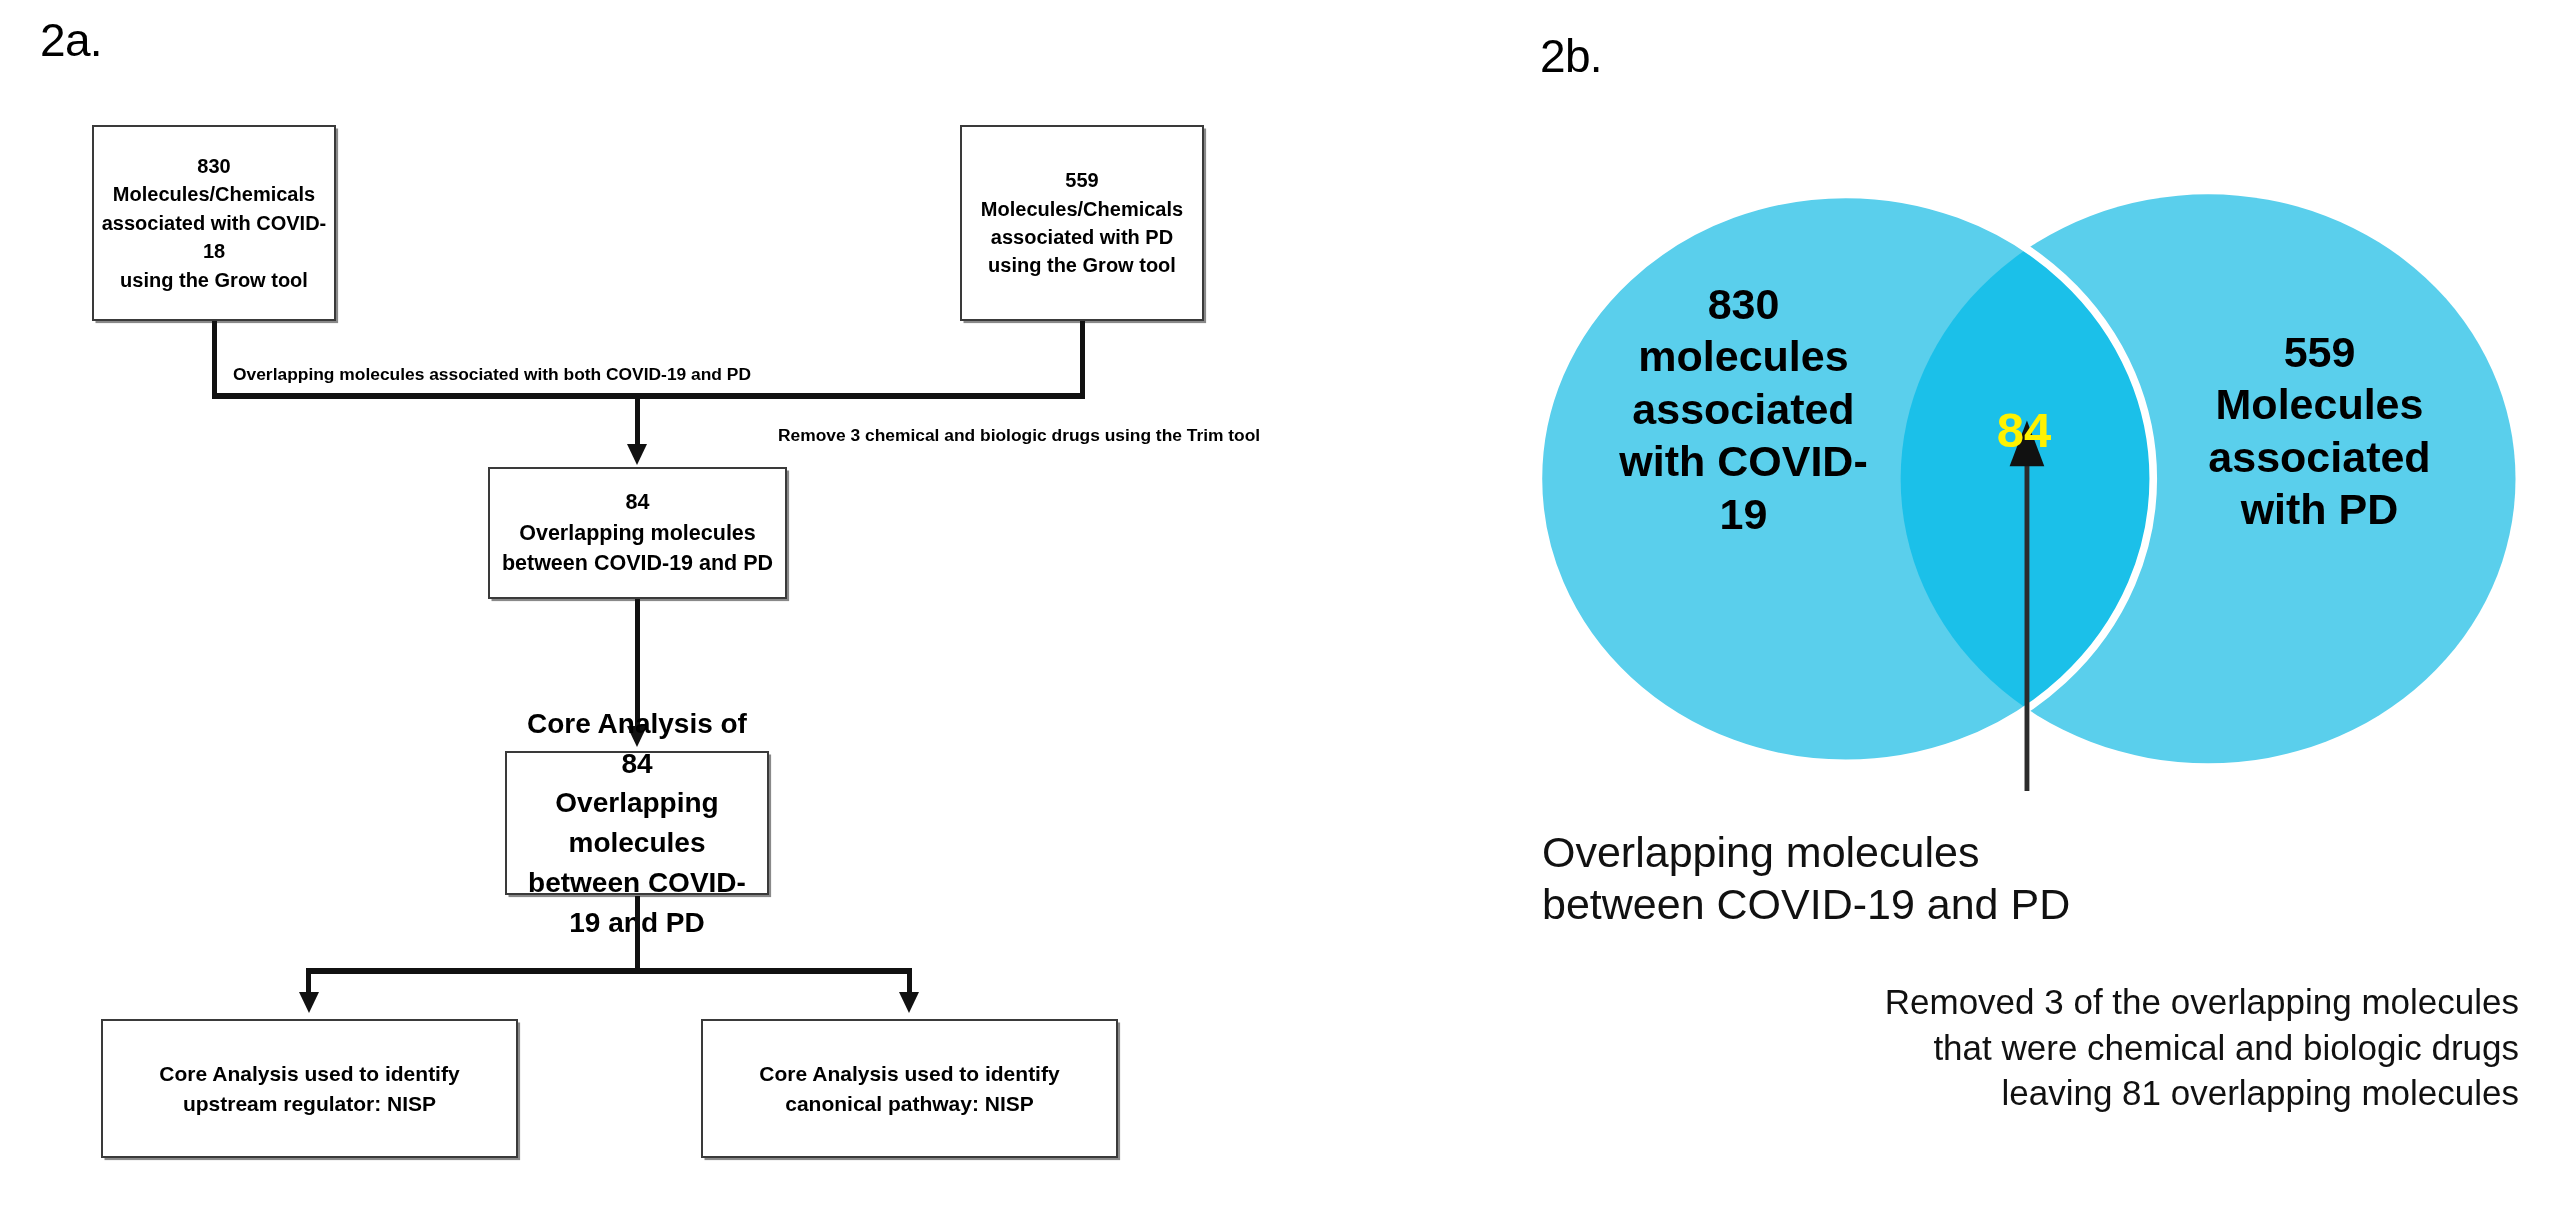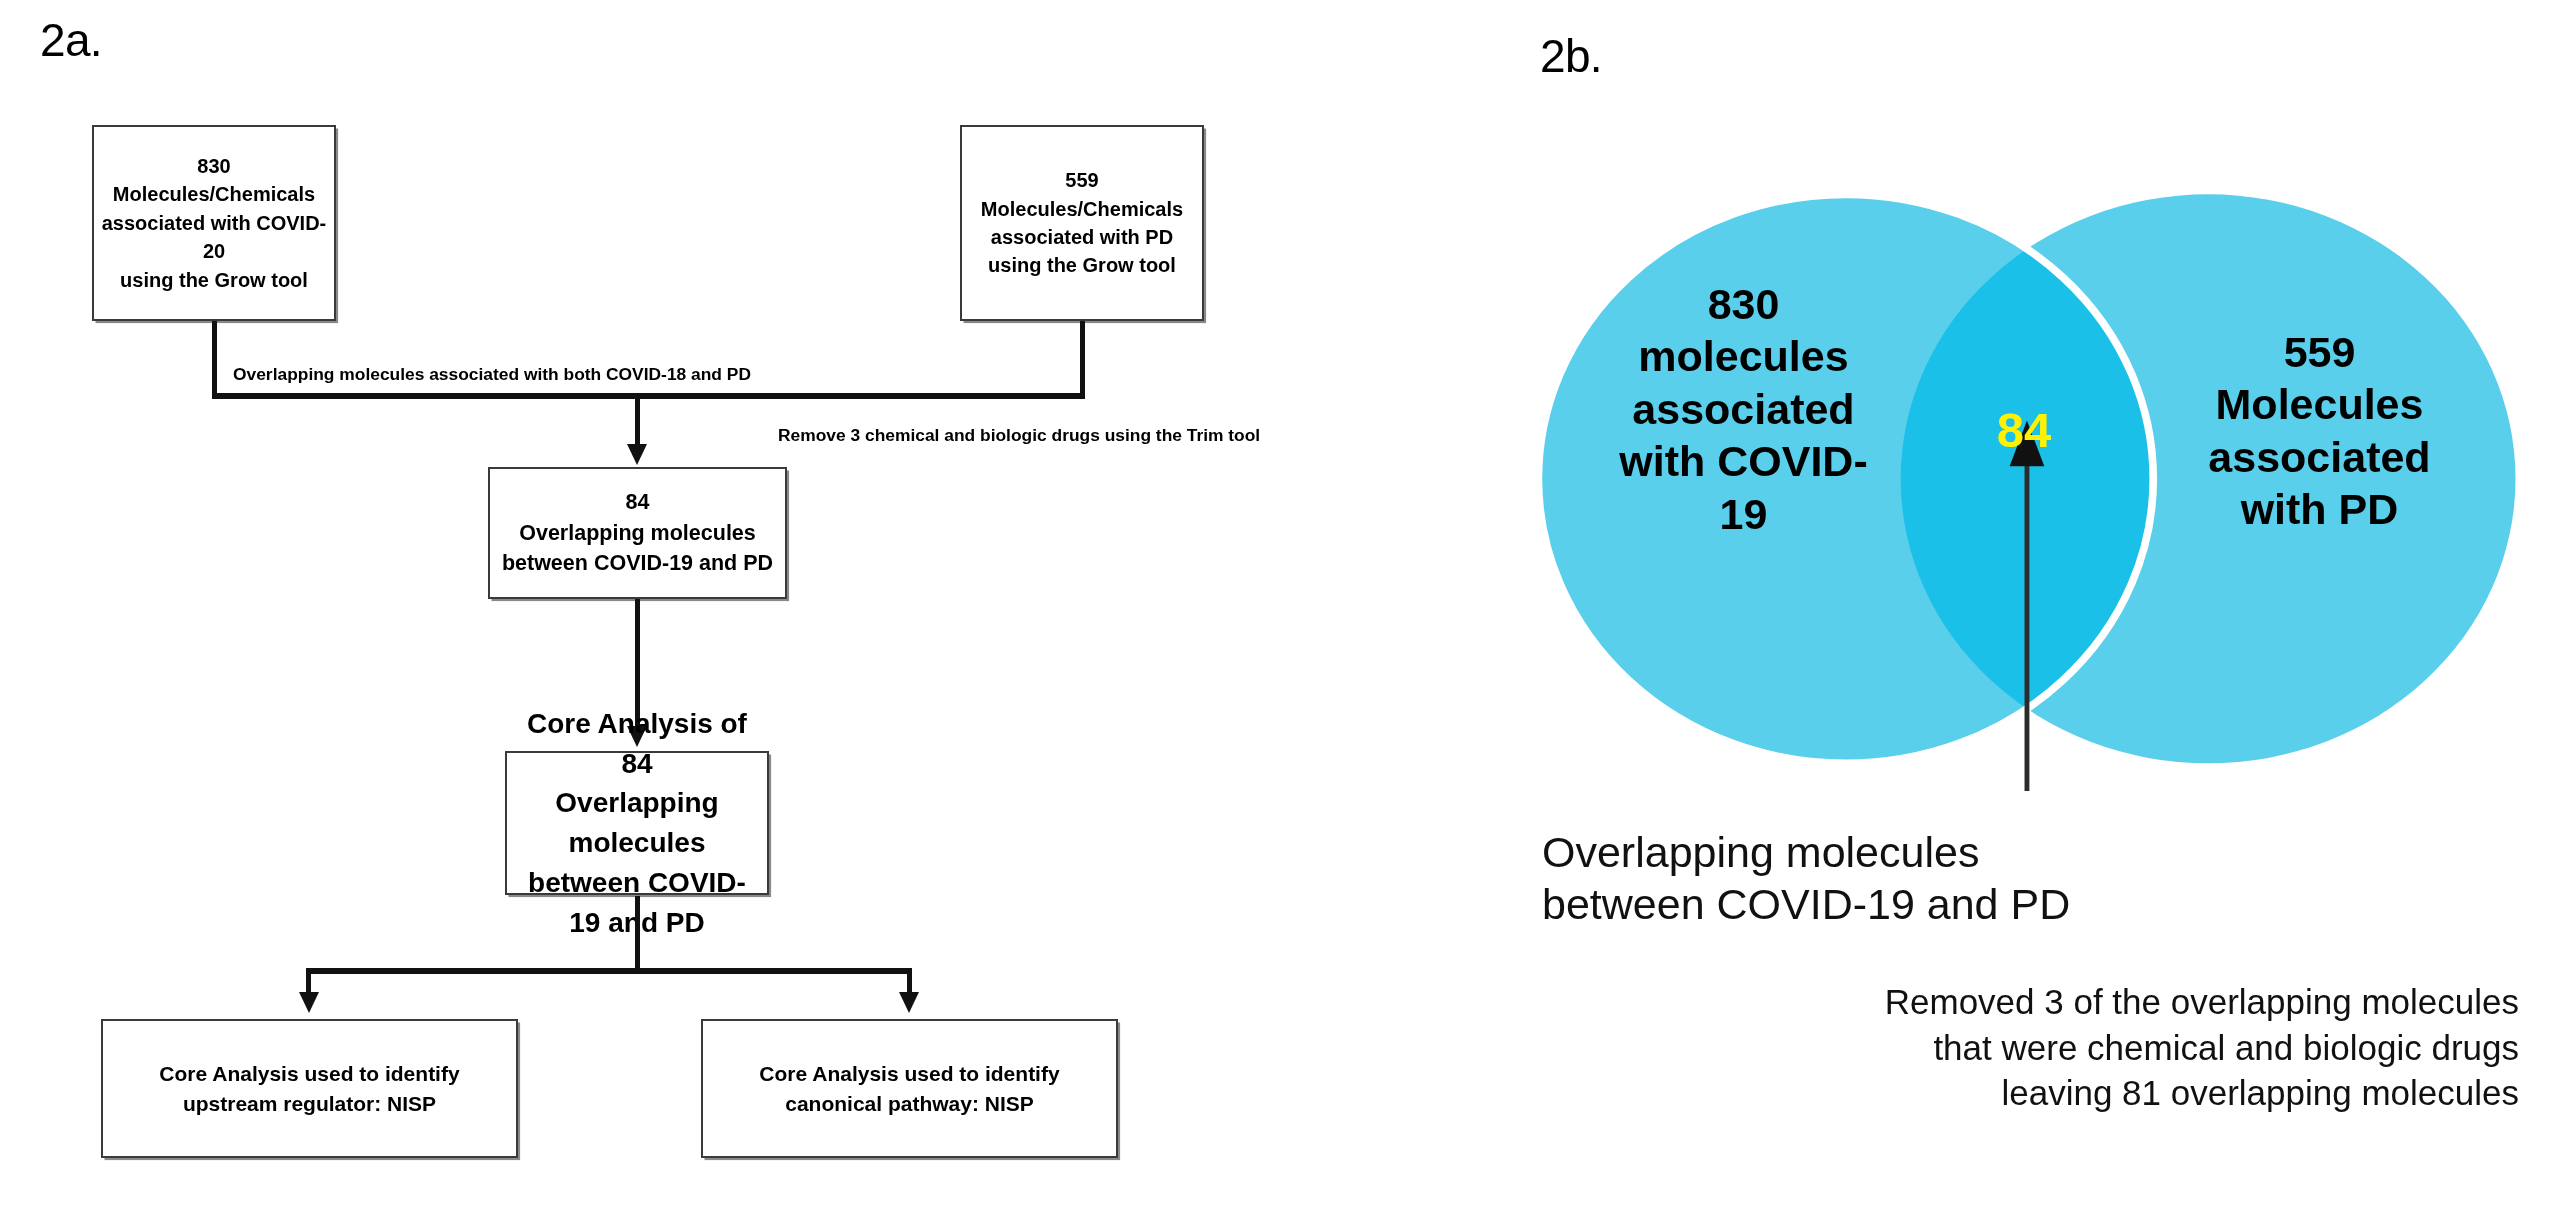--- a/index.html
+++ b/index.html
@@ -150,36 +150,36 @@
 </head>
 <body>
 
 <div id="panel-2a">
 
   <div class="panel-label" id="label-2a">2a.</div>
 
   <div class="flow-box" id="box-covid">
     <span class="ln">830</span>
     <span class="ln">Molecules/Chemicals</span>
-    <span class="ln">associated with COVID-20</span>
+    <span class="ln">associated with COVID-18</span>
     <span class="ln">using the Grow tool</span>
   </div>
 
   <div class="flow-box" id="box-pd">
     <span class="ln">559</span>
     <span class="ln">Molecules/Chemicals</span>
     <span class="ln">associated with PD</span>
     <span class="ln">using the Grow tool</span>
   </div>
 
   <div class="vline" style="left:212px; top:321px; height:76px;"></div>
   <div class="vline" style="left:1080px; top:321px; height:76px;"></div>
   <div class="hline" style="left:212px; top:393px; width:873px;"></div>
 
-  <div class="conn-label" style="left:233px; top:366px;">Overlapping molecules associated with both COVID-18 and PD</div>
+  <div class="conn-label" style="left:233px; top:366px;">Overlapping molecules associated with both COVID-19 and PD</div>
 
   <div class="vline" style="left:635px; top:393px; height:57px;"></div>
   <div class="arrow-down" style="left:627px; top:444px;"></div>
 
   <div class="conn-label" style="left:778px; top:427px;">Remove 3 chemical and biologic drugs using the Trim tool</div>
 
   <div class="flow-box" id="box-84">
     <span class="ln">84</span>
     <span class="ln">Overlapping molecules</span>
     <span class="ln">between COVID-19 and PD</span>

